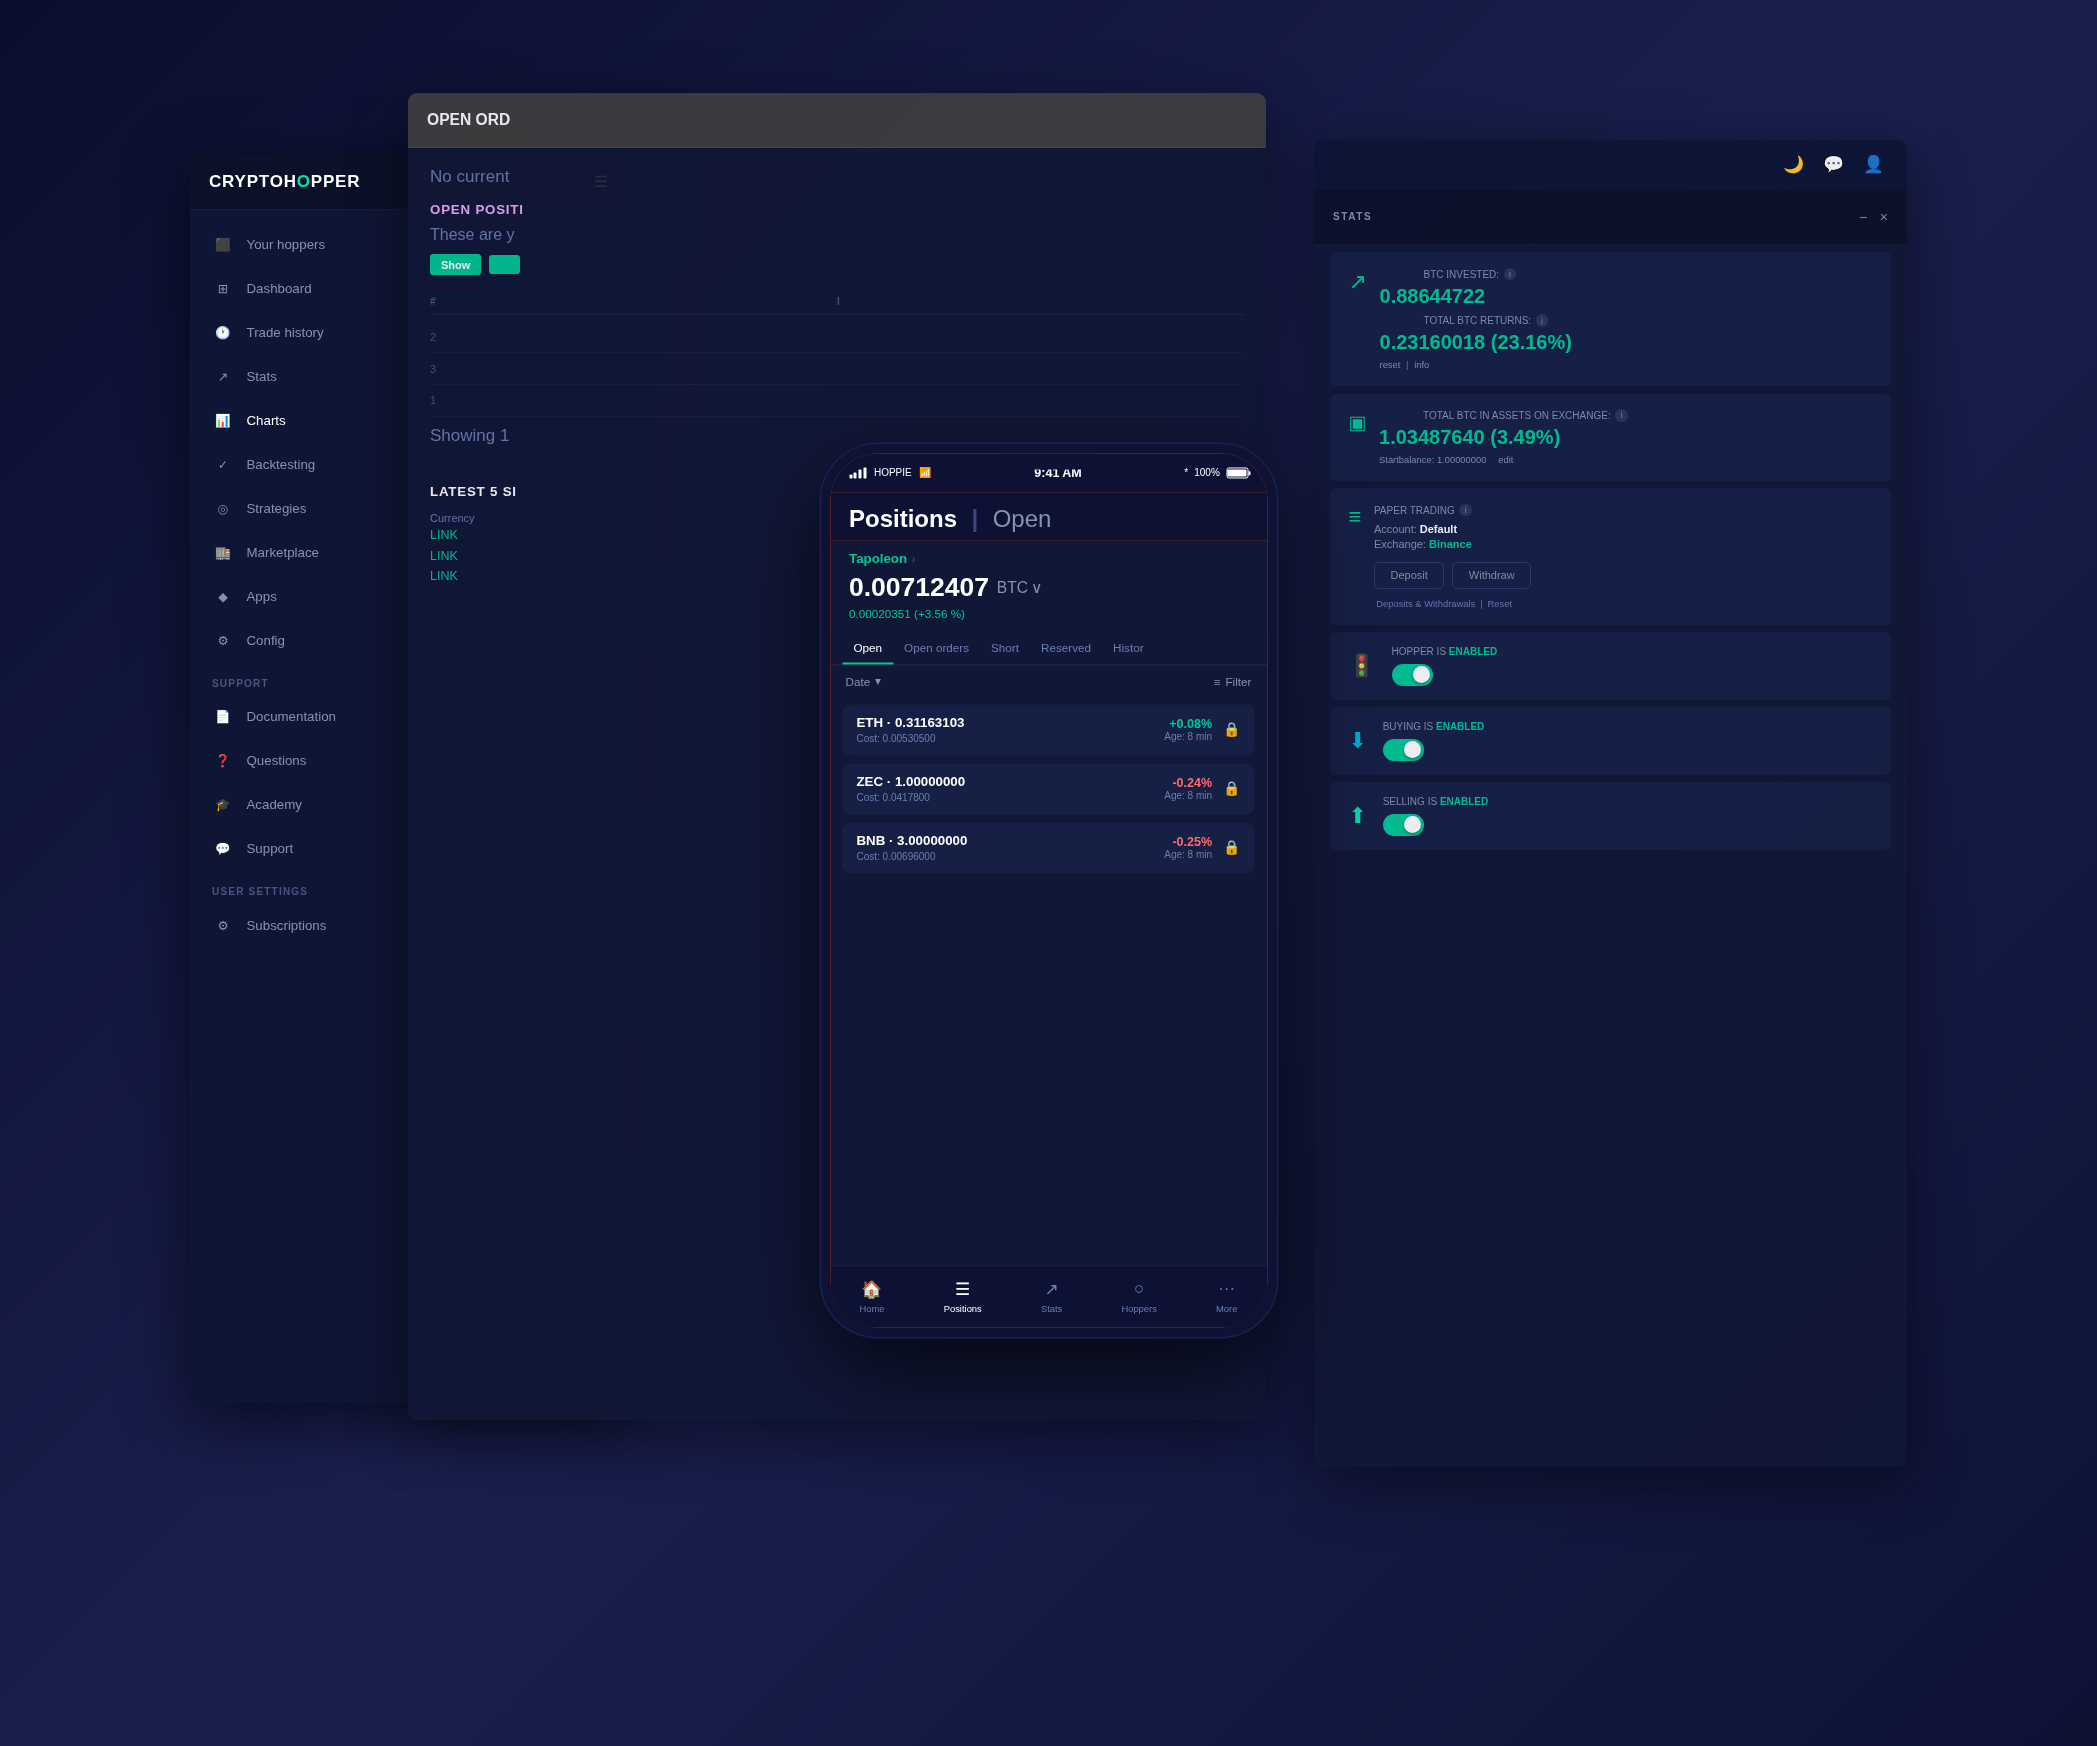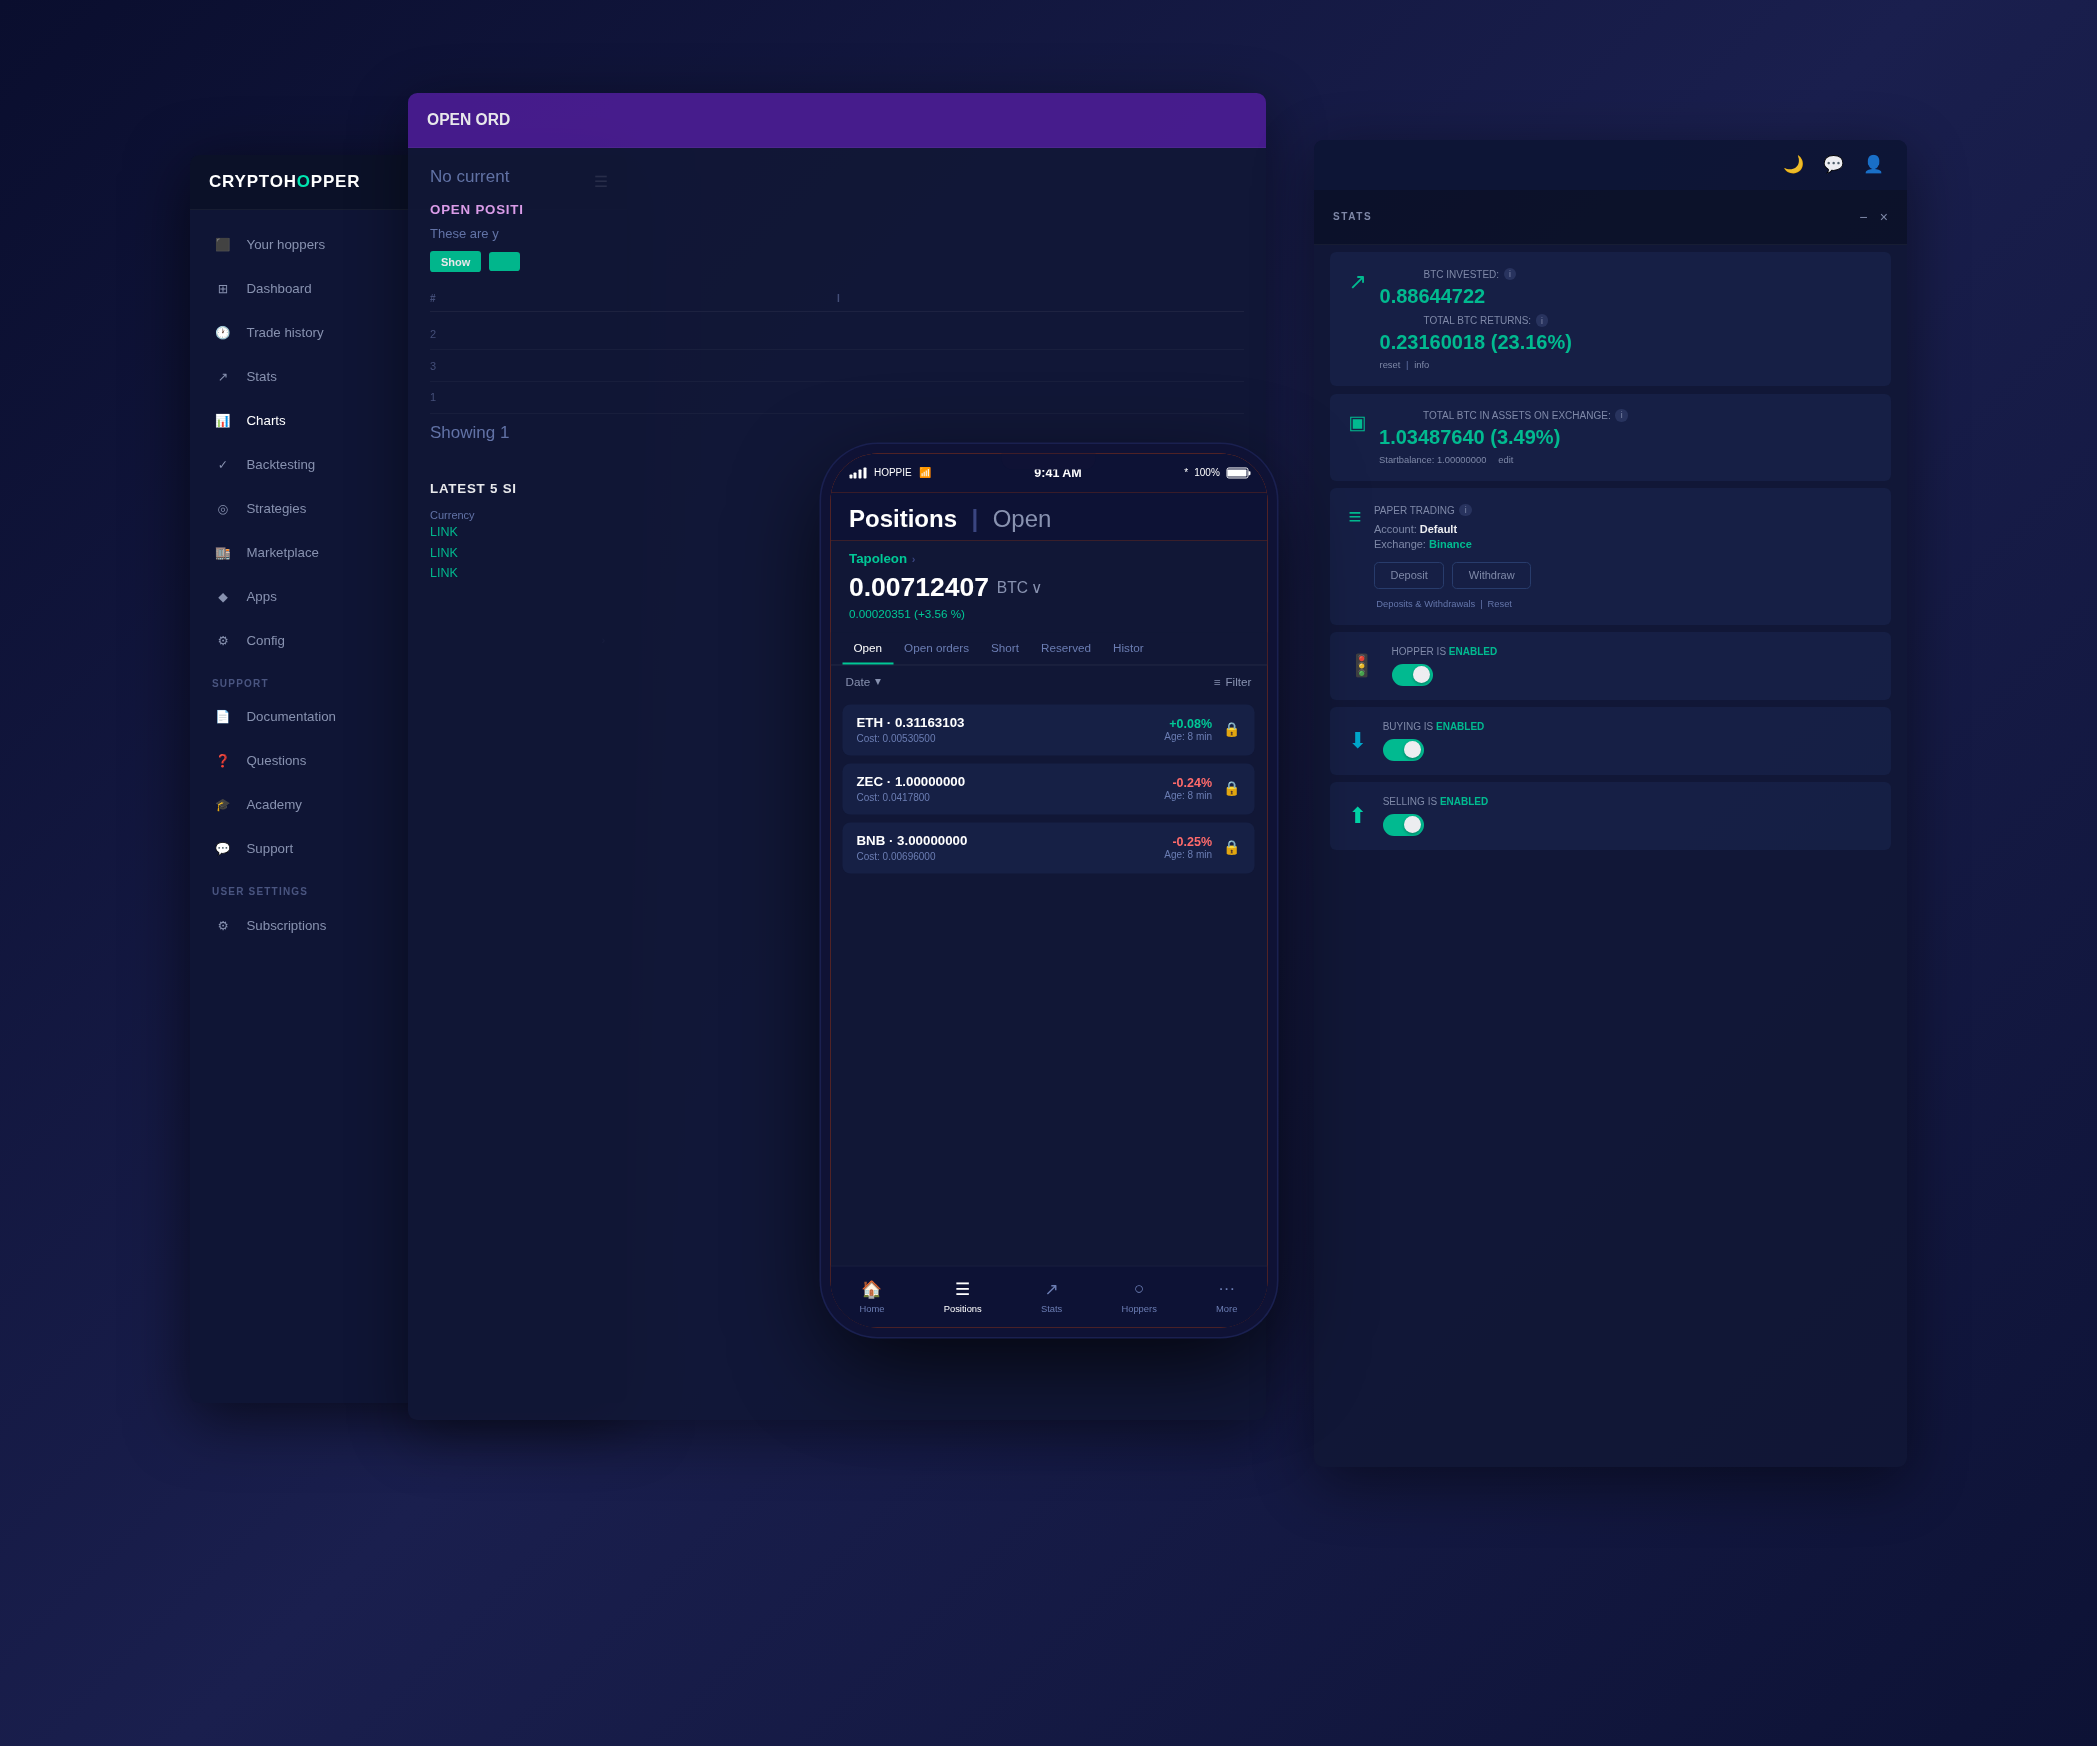--- a/index.html
+++ b/index.html
@@ -120,21 +120,21 @@
       height: 1327px;
       background: #111736;
       border-radius: 9.4px;
       box-shadow: 0 15.6px 62px rgba(0,0,0,0.5);
       overflow: hidden;
       z-index: 2;
       opacity: 0.9;
     }
 
     .desktop-main-header {
-      background: #4c1d95;
+      background: #404040;
       height: 55px;
       display: flex;
       align-items: center;
       padding: 0 19px;
       border-bottom: 0.8px solid rgba(255,255,255,0.05);
     }
 
     .main-title {
       color: white;
       font-size: 15.6px;
@@ -155,21 +155,21 @@
       color: #f0abfc;
       font-size: 13.3px;
       font-weight: 700;
       letter-spacing: 0.8px;
       text-transform: uppercase;
       margin-bottom: 9.4px;
     }
 
     .these-are-text {
       color: #6b7db3;
-      font-size: 13px;
+      font-size: 16px;
       margin-bottom: 9.4px;
     }
 
     .show-row {
       display: flex;
       align-items: center;
       gap: 7.8px;
       margin-bottom: 12.5px;
     }
 

